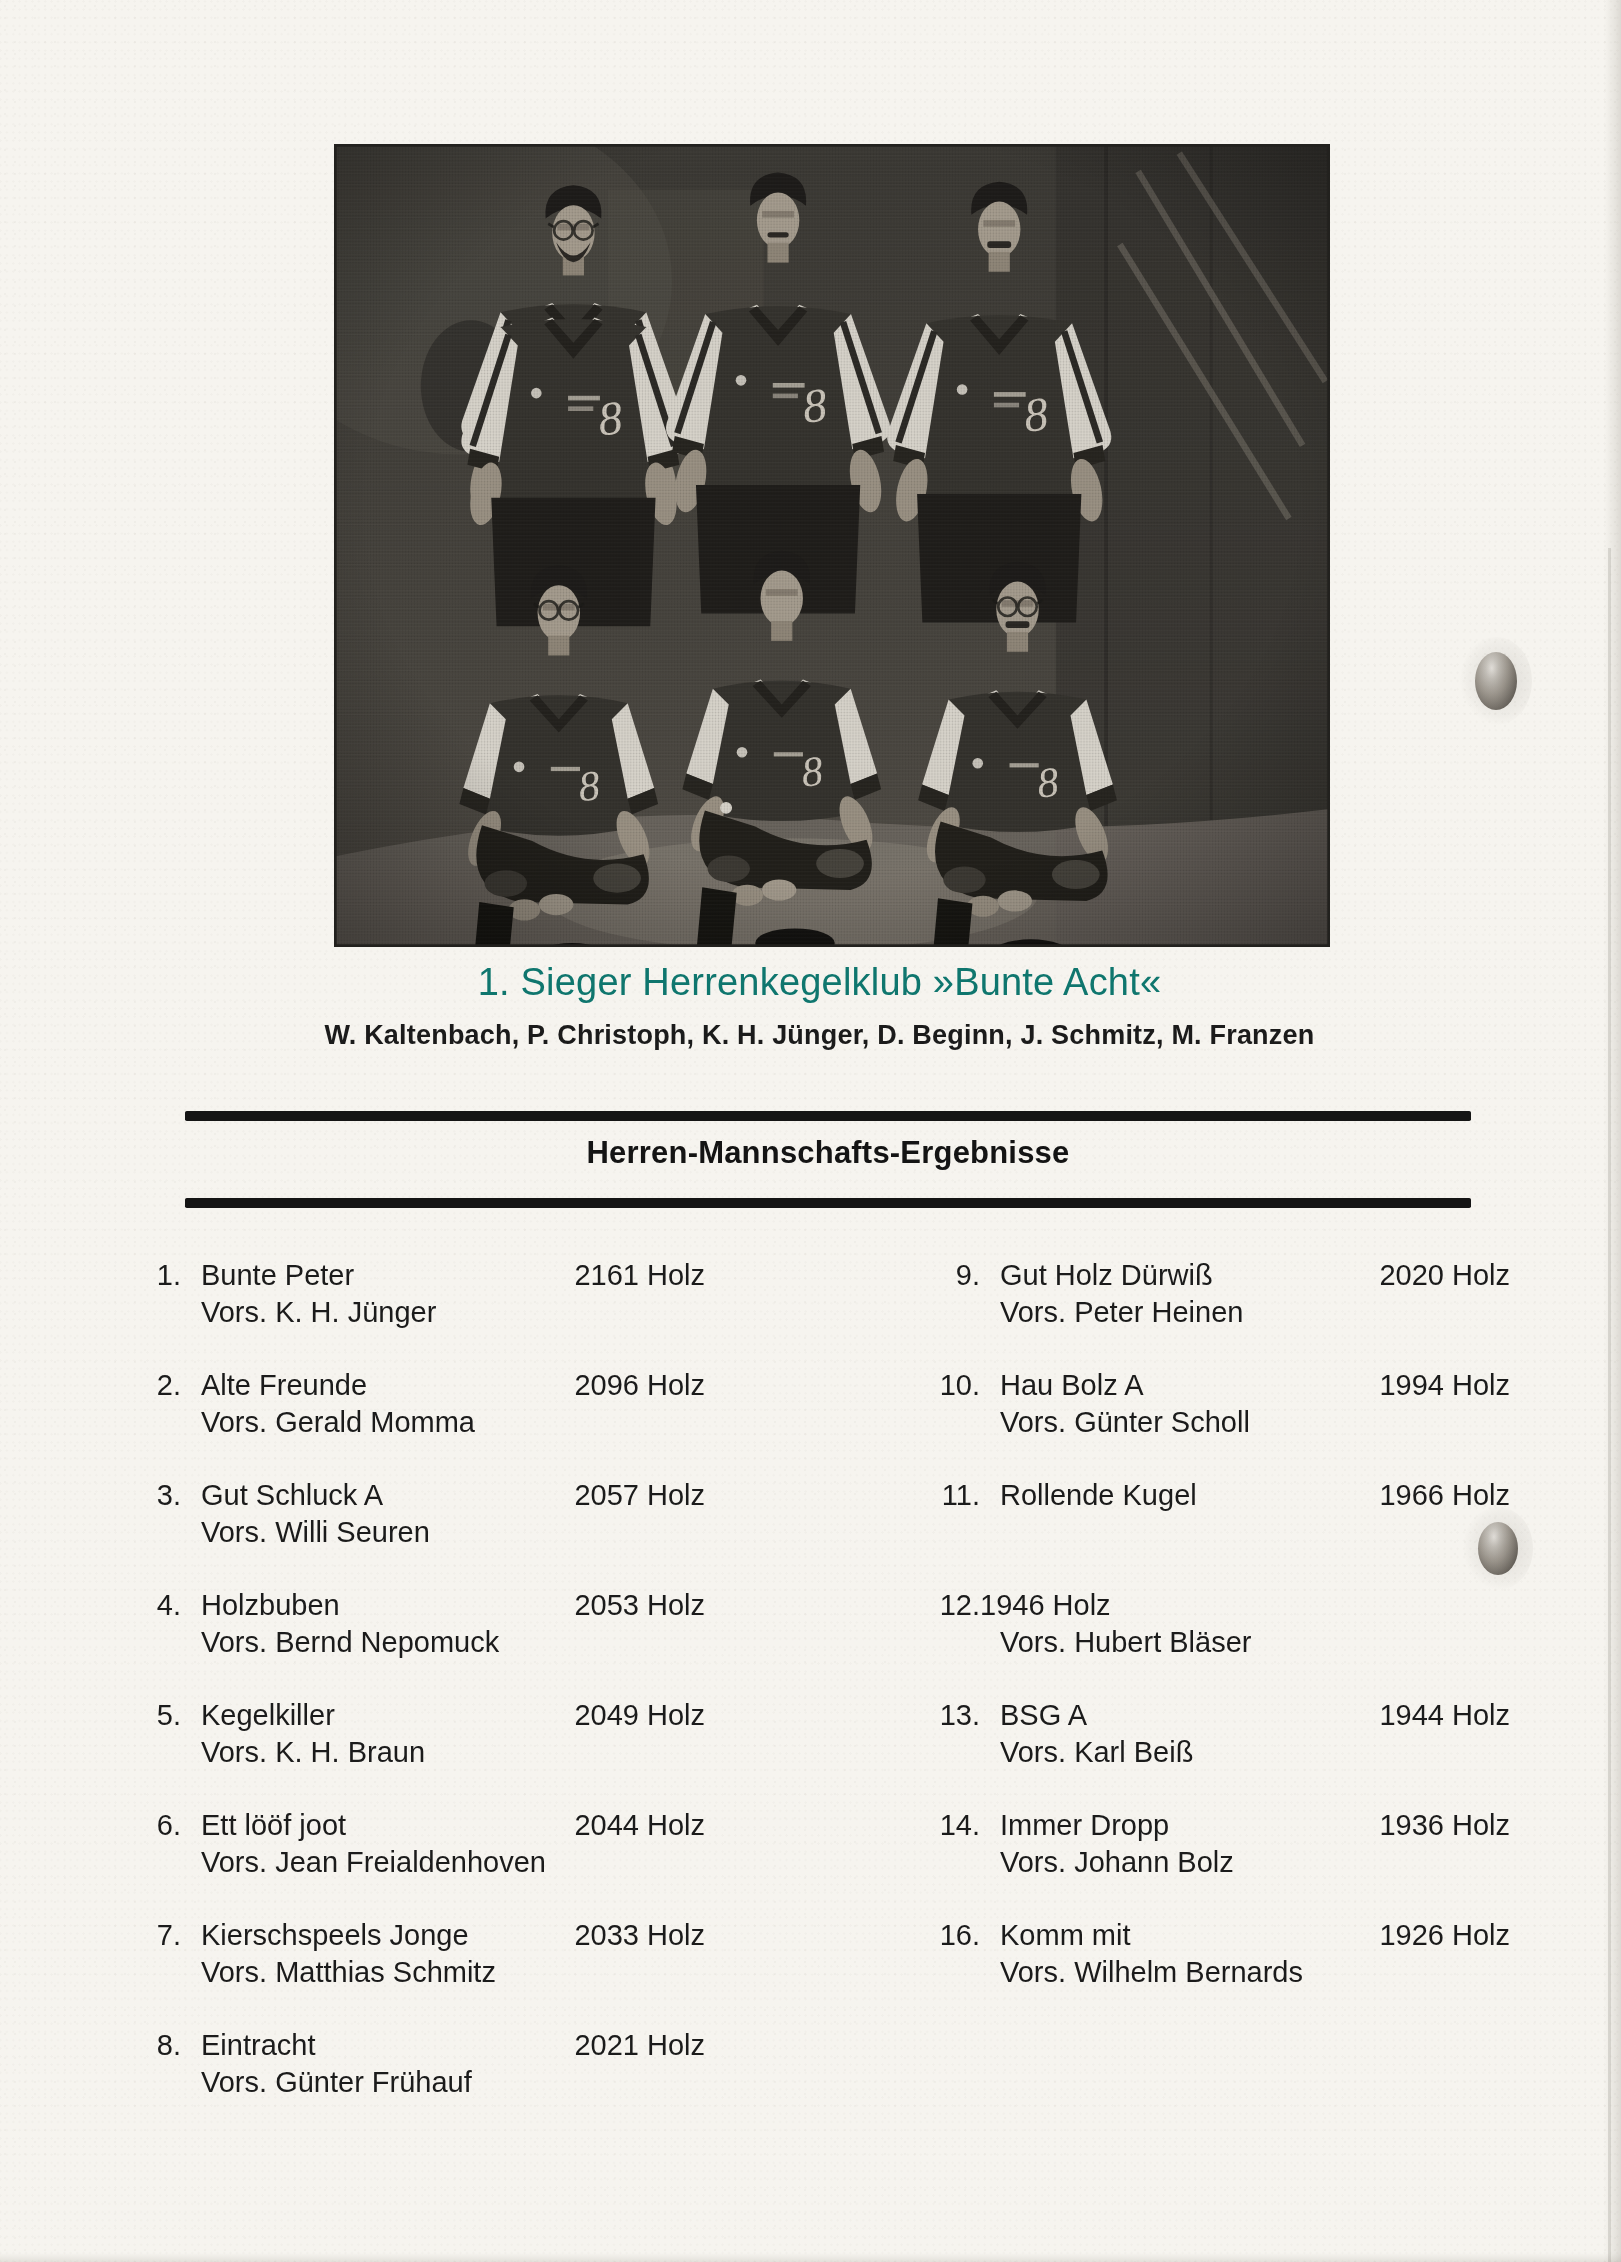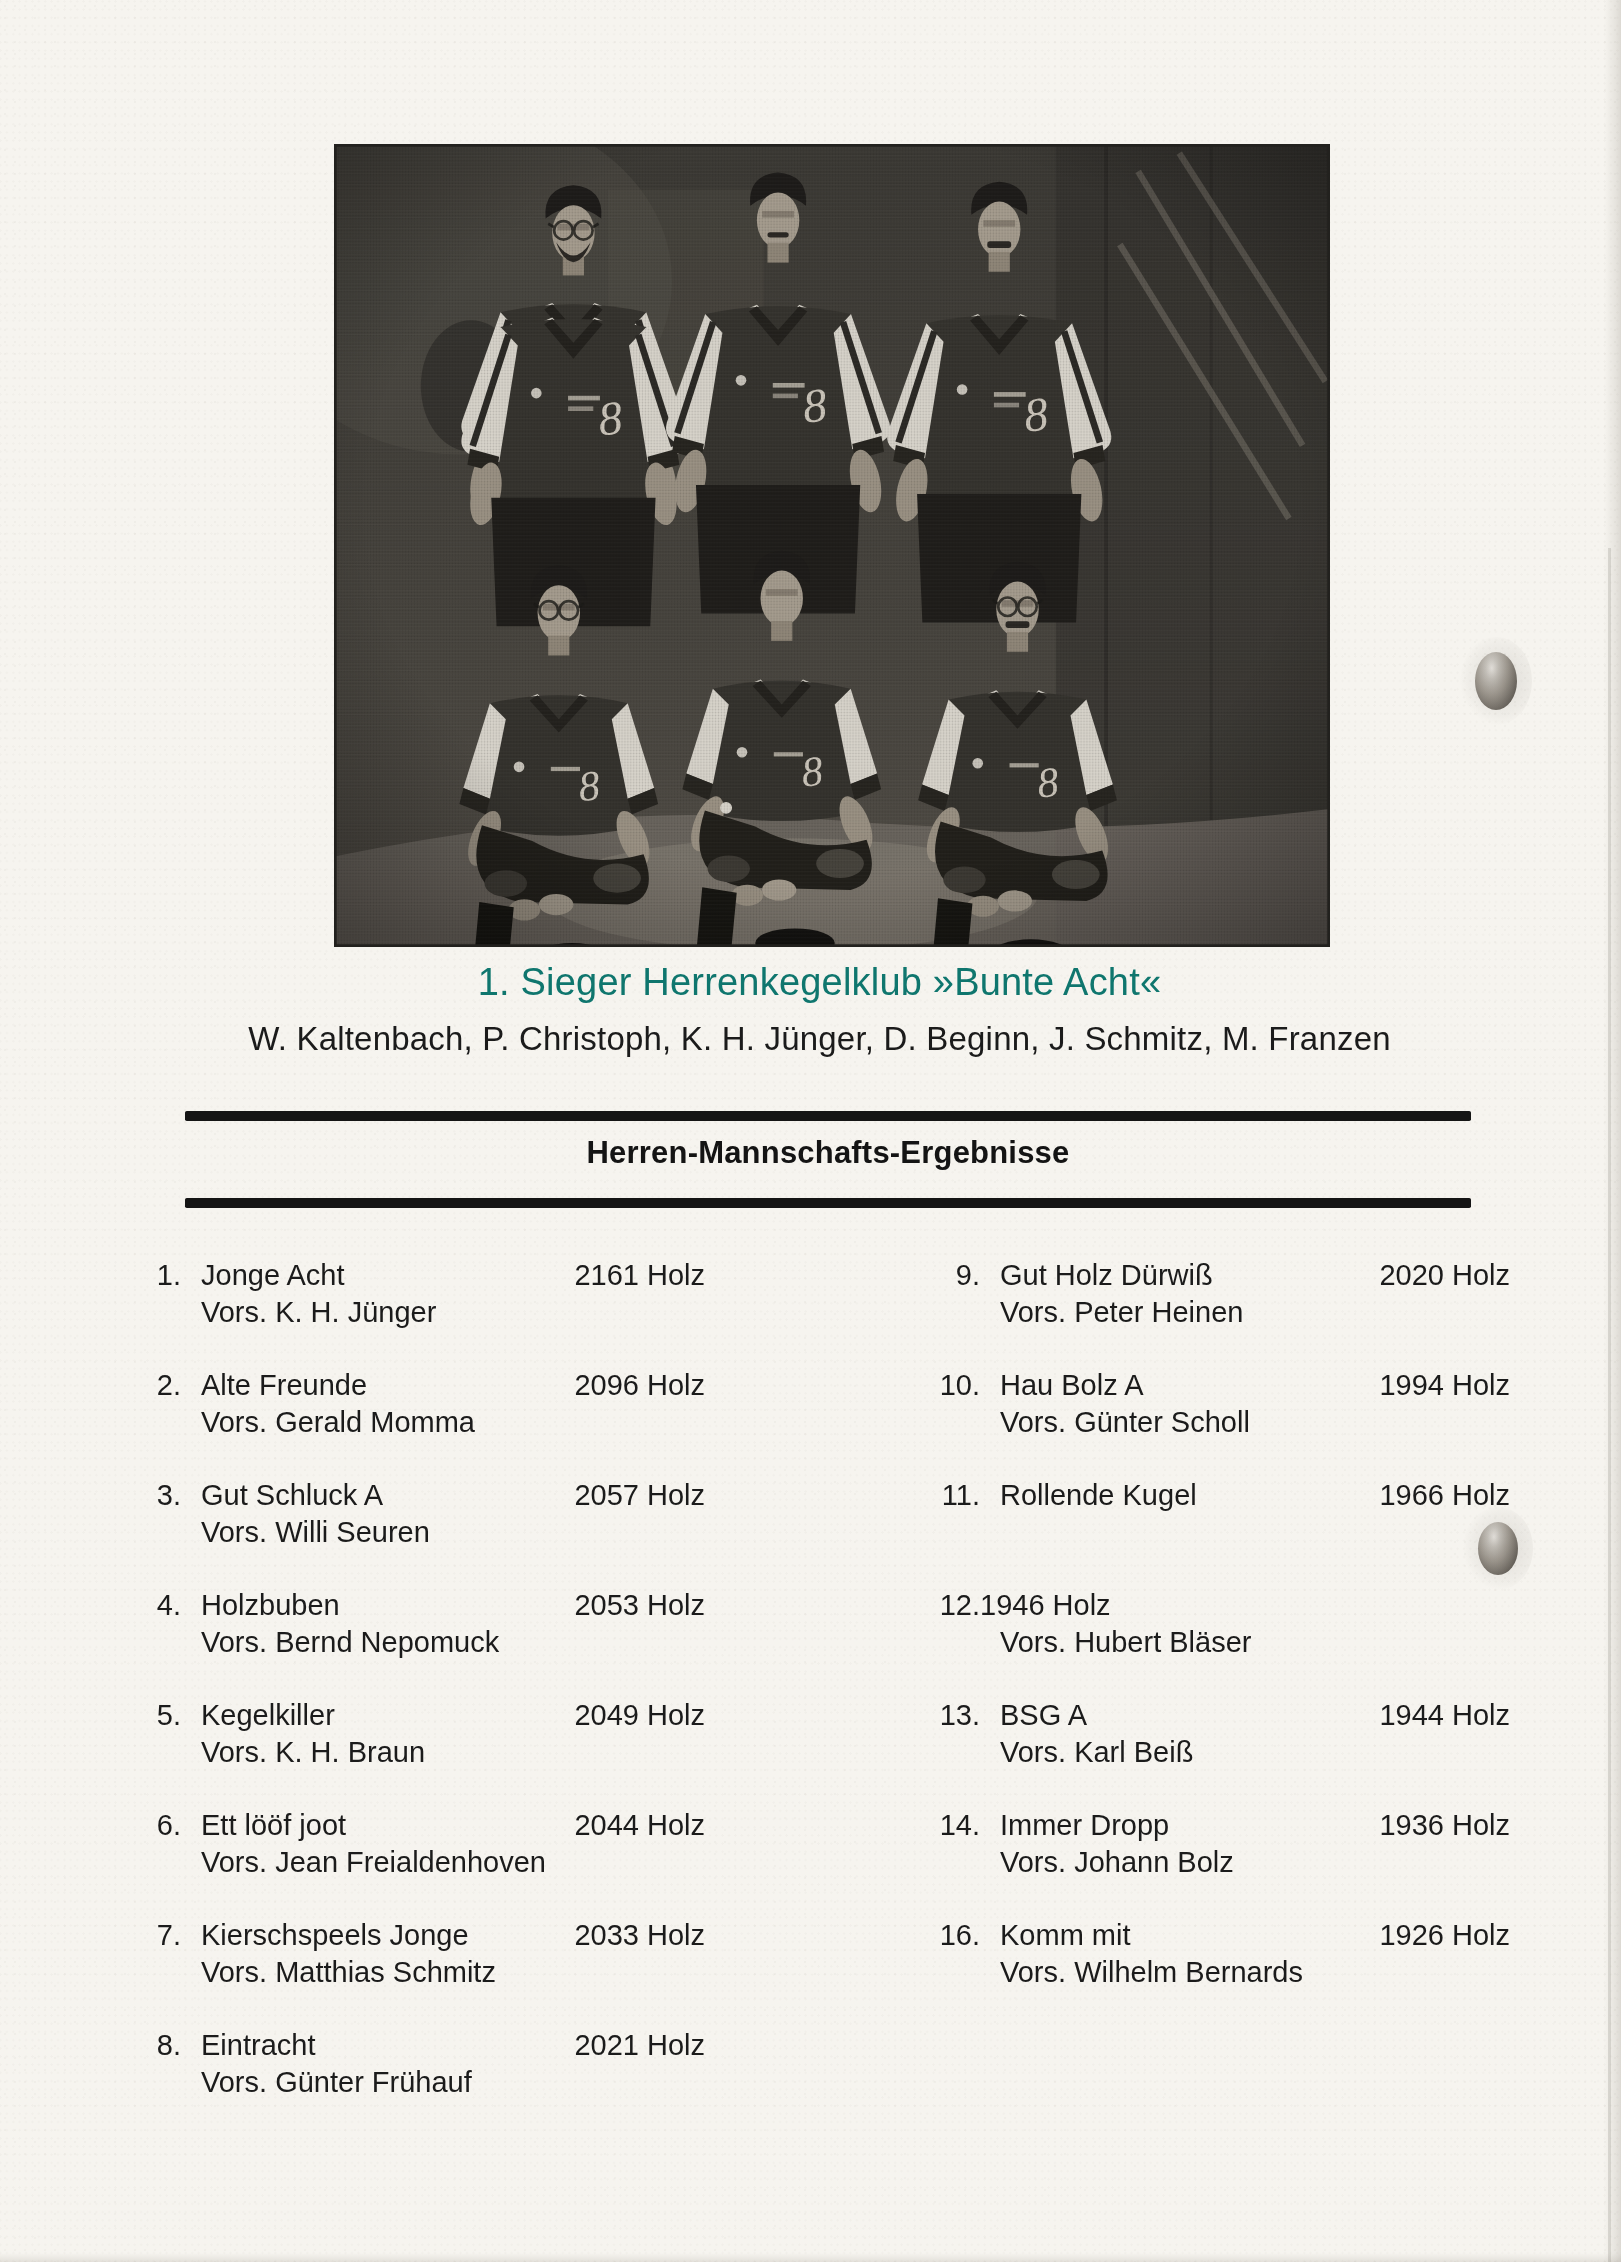--- a/index.html
+++ b/index.html
@@ -22,21 +22,21 @@
     background:#3c3a36;
   }
   .photo svg { display:block; width:100%; height:100%; }
   .caption {
     position:absolute; left:164px; top:961px; width:1311px;
     text-align:center; font-size:38px; font-weight:500; letter-spacing:0.2px;
     color:#0f766e;
   }
   .subcaption {
     position:absolute; left:164px; top:1020px; width:1311px;
-    text-align:center; font-size:33px; font-weight:400; letter-spacing:0.2px;
+    text-align:center; font-size:27px; font-weight:700; letter-spacing:0.2px;
     color:#1b1b1b;
   }
   .rule { position:absolute; left:185px; width:1286px; height:10px; background:#151515; border-radius:1.8px; }
   .rule-top { top:1111px; }
   .rule-bottom { top:1198px; }
   .section-title {
     position:absolute; left:185px; top:1135px; width:1286px;
     text-align:center; font-size:31px; font-weight:700; letter-spacing:0.2px;
     color:#141414;
   }
@@ -232,21 +232,21 @@
   <div class="subcaption">W. Kaltenbach, P. Christoph, K. H. Jünger, D. Beginn, J. Schmitz, M. Franzen</div>
 
   <div class="rule rule-top"></div>
   <div class="section-title">Herren-Mannschafts-Ergebnisse</div>
   <div class="rule rule-bottom"></div>
 
   <div class="col col-left">
     <div class="entry">
       <div class="line1">
         <span class="rank">1.</span>
-        <span class="team">Jonge Acht</span>
+        <span class="team">Bunte Peter</span>
         <span class="score">2161 Holz</span>
       </div>
       <div class="line2">Vors. K. H. Jünger</div>
     </div>
 
     <div class="entry">
       <div class="line1">
         <span class="rank">2.</span>
         <span class="team">Alte Freunde</span>
         <span class="score">2096 Holz</span>

